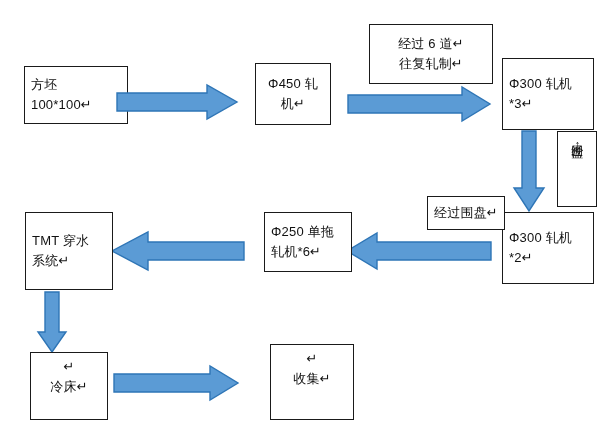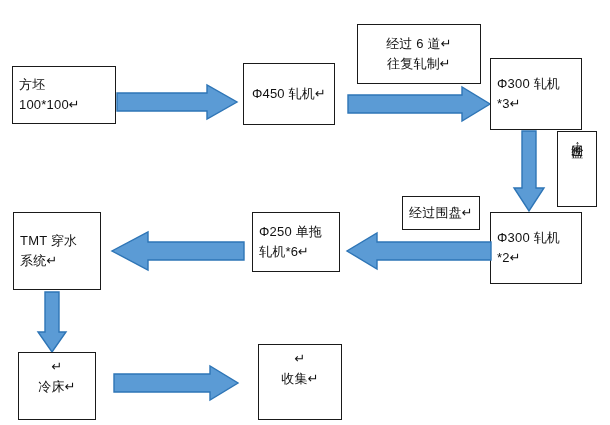--- a/index.html
+++ b/index.html
@@ -19,20 +19,21 @@
     position: absolute;
     box-sizing: border-box;
     border: 1px solid #1a1a1a;
     background: #ffffff;
     color: #111111;
     font-size: 13px;
     line-height: 1.55;
     padding: 4px 6px;
     white-space: pre-line;
     letter-spacing: 0.2px;
+    margin-left: 12px;
   }
   .box.center {
     text-align: center;
   }
   .box.left {
     text-align: left;
   }
   .box.vmid {
     display: flex;
     flex-direction: column;
@@ -82,21 +83,21 @@
   <div class="box left vmid" style="left:12px; top:66px; width:104px; height:58px;">
     <span class="box-text">方坯 100*100↵</span>
   </div>
 
   <div class="arrow" style="left:115px; top:82px; width:124px; height:40px;">
     <svg viewBox="0 0 124 40" preserveAspectRatio="none">
       <polygon points="2,11 92,11 92,3 122,20 92,37 92,29 2,29" fill="#5B9BD5" stroke="#2E75B6" stroke-width="1.4"></polygon>
     </svg>
   </div>
 
-  <div class="box center vmid" style="left:243px; top:63px; width:92px; height:62px;">
+  <div class="box center vmid" style="left:243px; top:63px; width:76px; height:62px;">
     <span class="box-text">Φ450 轧机↵</span>
   </div>
 
   <div class="box center vmid" style="left:357px; top:24px; width:124px; height:60px;">
     <span class="box-text">经过 6 道↵
 往复轧制↵</span>
   </div>
 
   <div class="arrow" style="left:346px; top:85px; width:146px; height:38px;">
     <svg viewBox="0 0 146 38" preserveAspectRatio="none">
@@ -117,21 +118,21 @@
 
   <div class="vertical-box" style="left:557px; top:131px; width:40px; height:76px;">
     <span class="box-text">经围盘↑</span>
   </div>
 
   <div class="box left vmid" style="left:490px; top:212px; width:92px; height:72px;">
     <span class="box-text">Φ300 轧机
 *2↵</span>
   </div>
 
-  <div class="box center vmid" style="left:402px; top:196px; width:78px; height:34px;">
+  <div class="box center vmid" style="left:415px; top:196px; width:78px; height:34px;">
     <span class="box-text">经过围盘↵</span>
   </div>
 
   <div class="arrow" style="left:345px; top:231px; width:148px; height:40px;">
     <svg viewBox="0 0 148 40" preserveAspectRatio="none">
       <polygon points="146,11 32,11 32,2 2,20 32,38 32,29 146,29" fill="#5B9BD5" stroke="#2E75B6" stroke-width="1.4"></polygon>
     </svg>
   </div>
 
   <div class="box left vmid" style="left:252px; top:212px; width:88px; height:60px;">

